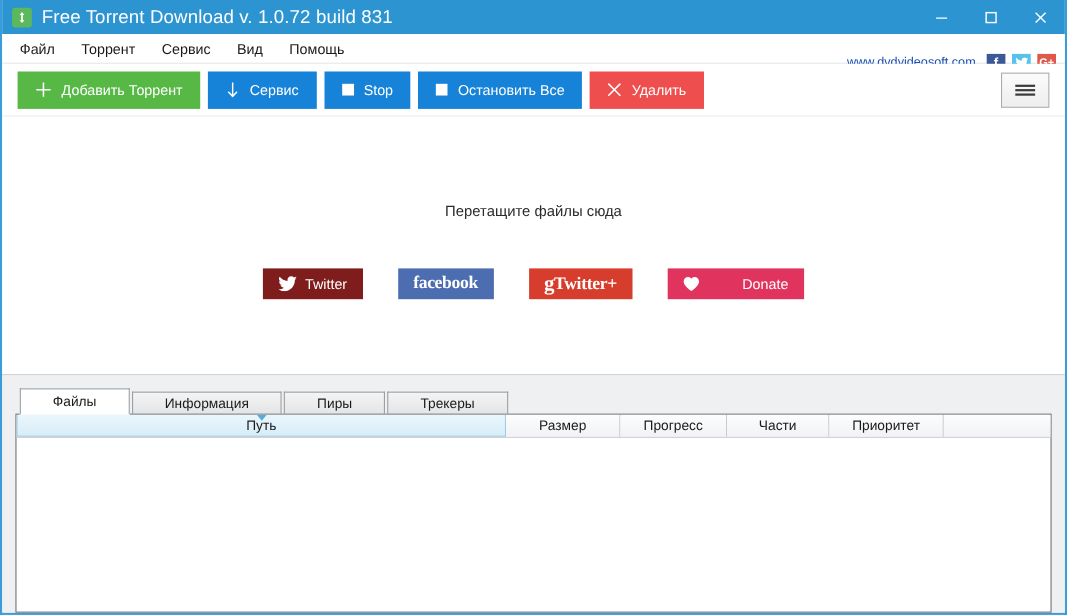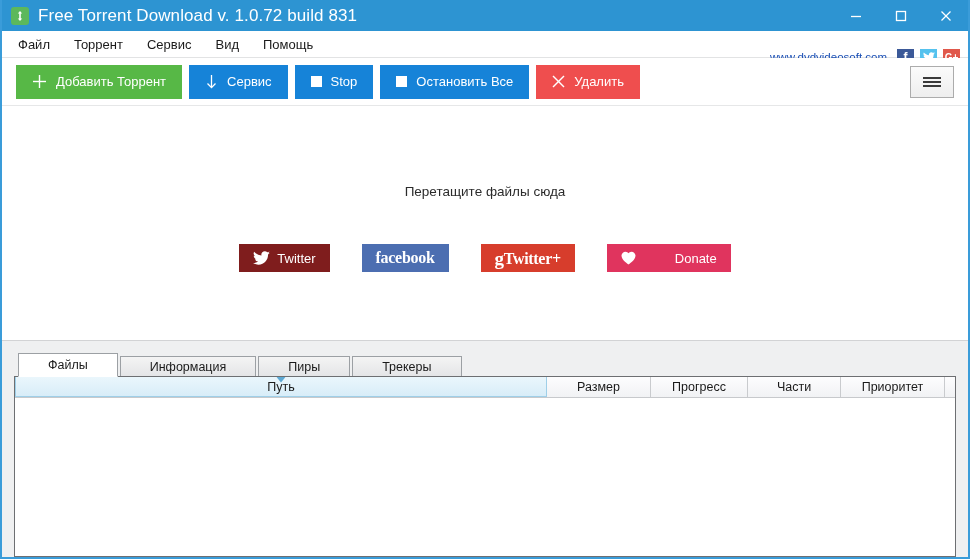--- a/index.html
+++ b/index.html
@@ -324,21 +324,21 @@
     position: absolute;
     top: 0px;
     left: 50%;
     transform: translateX(-50%);
   }
   .sort-arrow svg { display: block; }
   .table-body {
     flex: 1 1 auto;
     background: #ffffff;
   }
-  .col-path { width: 532px; }
+  .col-path { width: 445px; }
   .col-size { width: 104px; justify-content: center; }
   .col-prog { width: 97px; }
   .col-part { width: 93px; }
   .col-prio { width: 104px; text-align: right; }
   .col-last { flex: 1 1 auto; border-right: none; }
 </style>
 </head>
 <body>
 
 <div class="window">

